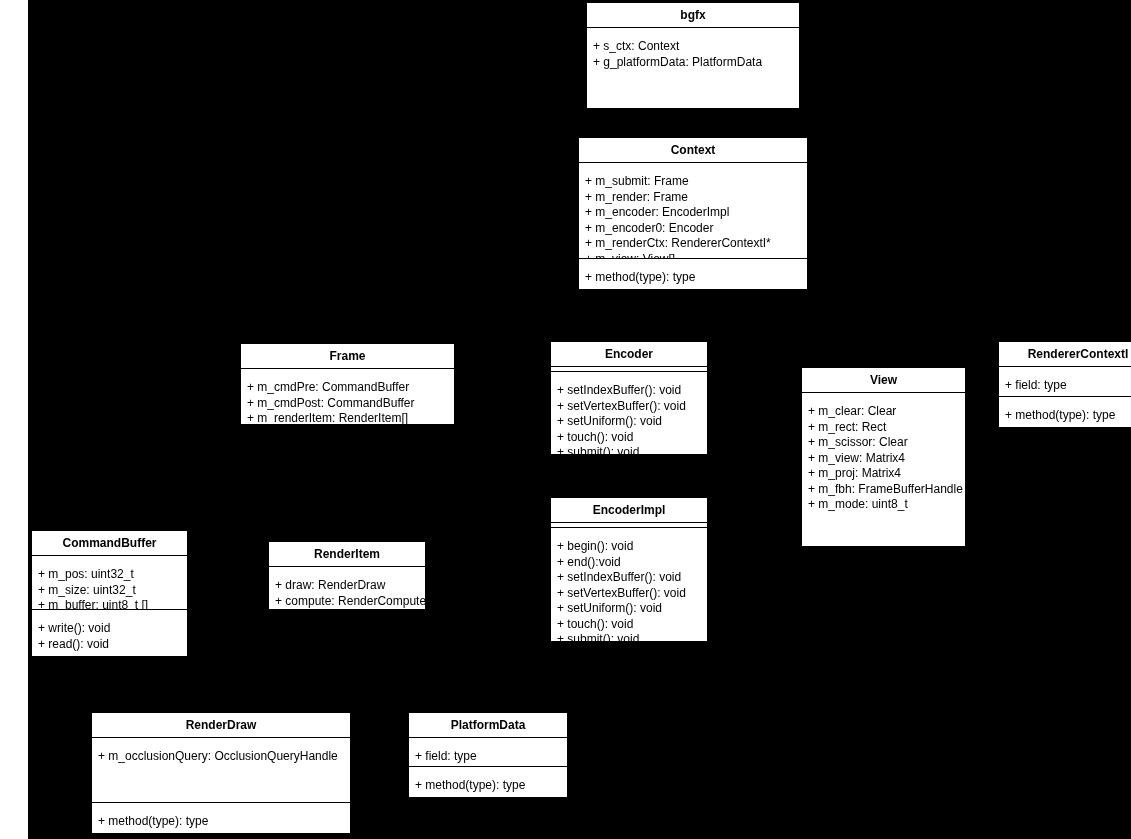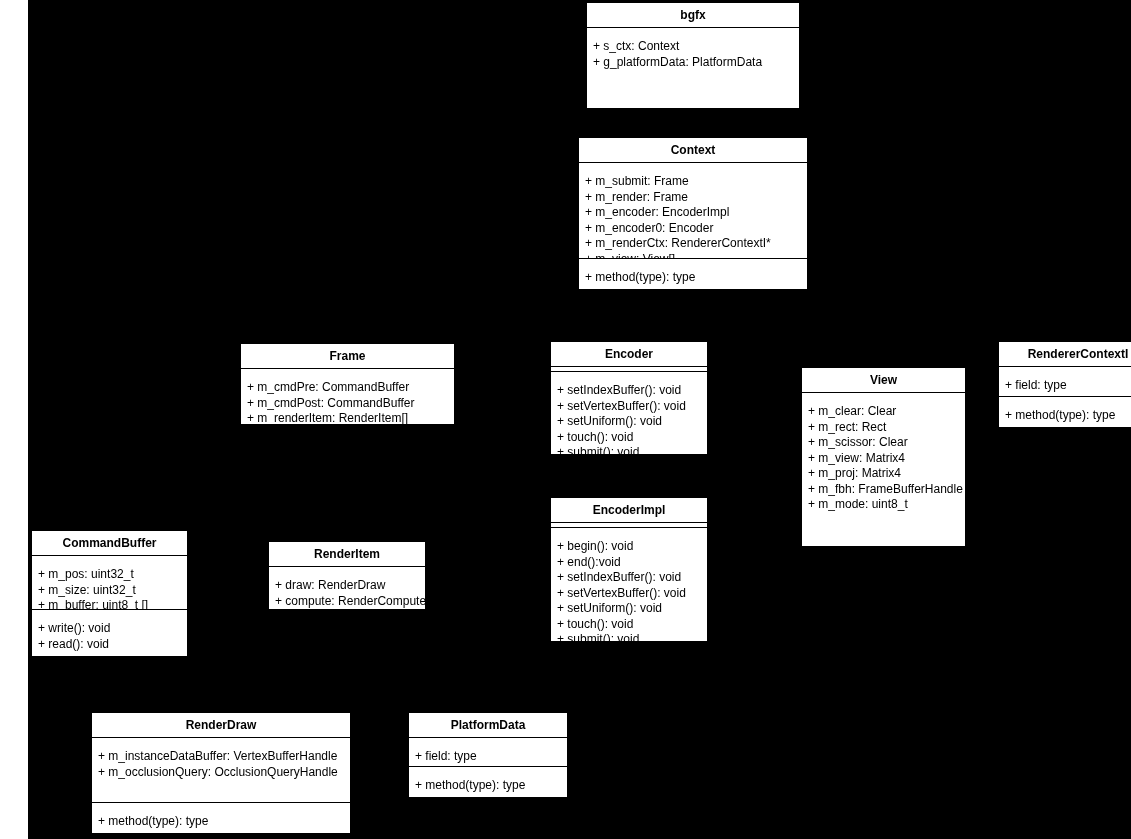--- a/index.html
+++ b/index.html
@@ -178,21 +178,20 @@
     <div class="uml-title">RenderItem</div>
     <div class="uml-sec grow">
         <div class="uml-line">+ draw: RenderDraw</div>
         <div class="uml-line">+ compute: RenderCompute</div>
       </div>
   </div>
 
   <div class="uml-class" style="left:63px;top:712px;width:260px;height:122px">
     <div class="uml-title">RenderDraw</div>
     <div class="uml-sec grow">
-        <div class="uml-line">+ m_instanceDataBuffer: VertexBufferHandle</div>
         <div class="uml-line">+ m_occlusionQuery: OcclusionQueryHandle</div>
       </div>
     <div class="uml-sec fixed">
         <div class="uml-line">+ method(type): type</div>
       </div>
   </div>
 
   <div class="uml-class" style="left:380px;top:712px;width:160px;height:86px">
     <div class="uml-title">PlatformData</div>
     <div class="uml-sec grow">

